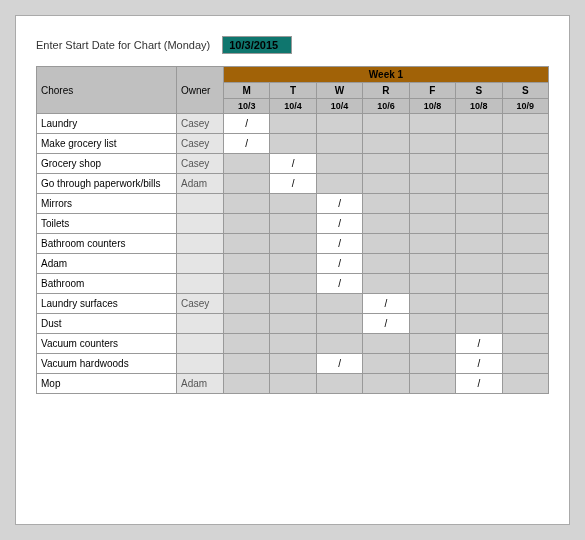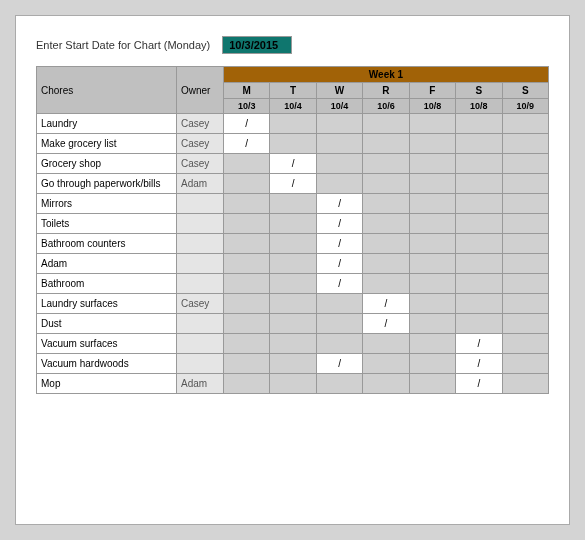--- a/index.html
+++ b/index.html
@@ -238,21 +238,21 @@
           <td class="owner-cell"></td>
           <td class="grey"></td>
           <td class="grey"></td>
           <td class="grey"></td>
           <td class="white">/</td>
           <td class="grey"></td>
           <td class="grey"></td>
           <td class="grey"></td>
         </tr>
         <tr class="data-row">
-          <td class="chore-label">Vacuum surfaces</td>
+          <td class="chore-label">Vacuum counters</td>
           <td class="owner-cell"></td>
           <td class="grey"></td>
           <td class="grey"></td>
           <td class="grey"></td>
           <td class="grey"></td>
           <td class="grey"></td>
           <td class="white">/</td>
           <td class="grey"></td>
         </tr>
         <tr class="data-row">

